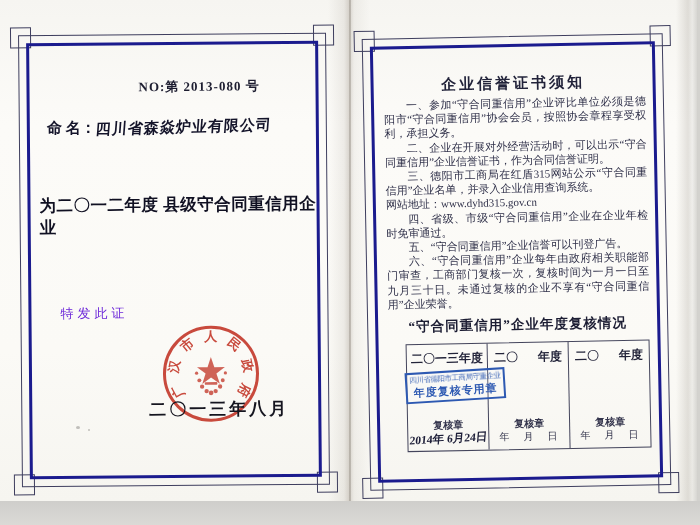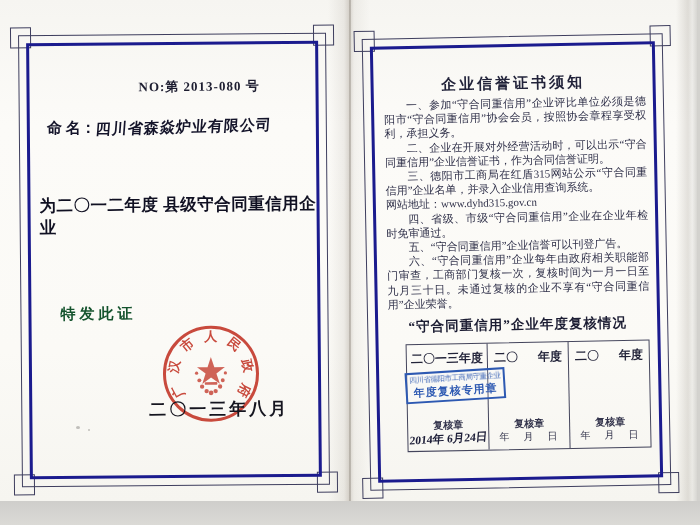--- a/index.html
+++ b/index.html
@@ -55,21 +55,21 @@
   }
   .name-line { position:absolute; left:28px; top:84px; color:#14142a; font-size:15px; font-weight:700; }
   .hand { display:inline-block; transform:skewX(-6deg) rotate(-1deg); font-weight:700; }
   .company { font-size:15px; letter-spacing:1px; }
   .award-line {
     position:absolute; left:20px; top:160px; width:282px;
     font-size:16.5px; font-weight:700; color:#101022; letter-spacing:0.5px;
   }
   .issue-line {
     position:absolute; left:40px; top:270px;
-    font-size:15px; font-weight:700; letter-spacing:4px; color:#14532d;
+    font-size:13px; font-weight:400; letter-spacing:4px; color:#6d28d9;
   }
   .issue-date {
     position:absolute; left:128px; top:364px; z-index:3;
     font-size:17px; font-weight:700; letter-spacing:3px; color:#15151f;
   }
   
   .seal { position:absolute; left:140px; top:290px; width:100px; height:100px; z-index:2;
           mix-blend-mode:multiply; opacity:.92; }
   .seal-ring { position:absolute; inset:2px; border:3px solid #c43a2c; border-radius:50%; }
   .seal-arc { position:absolute; inset:0; }

